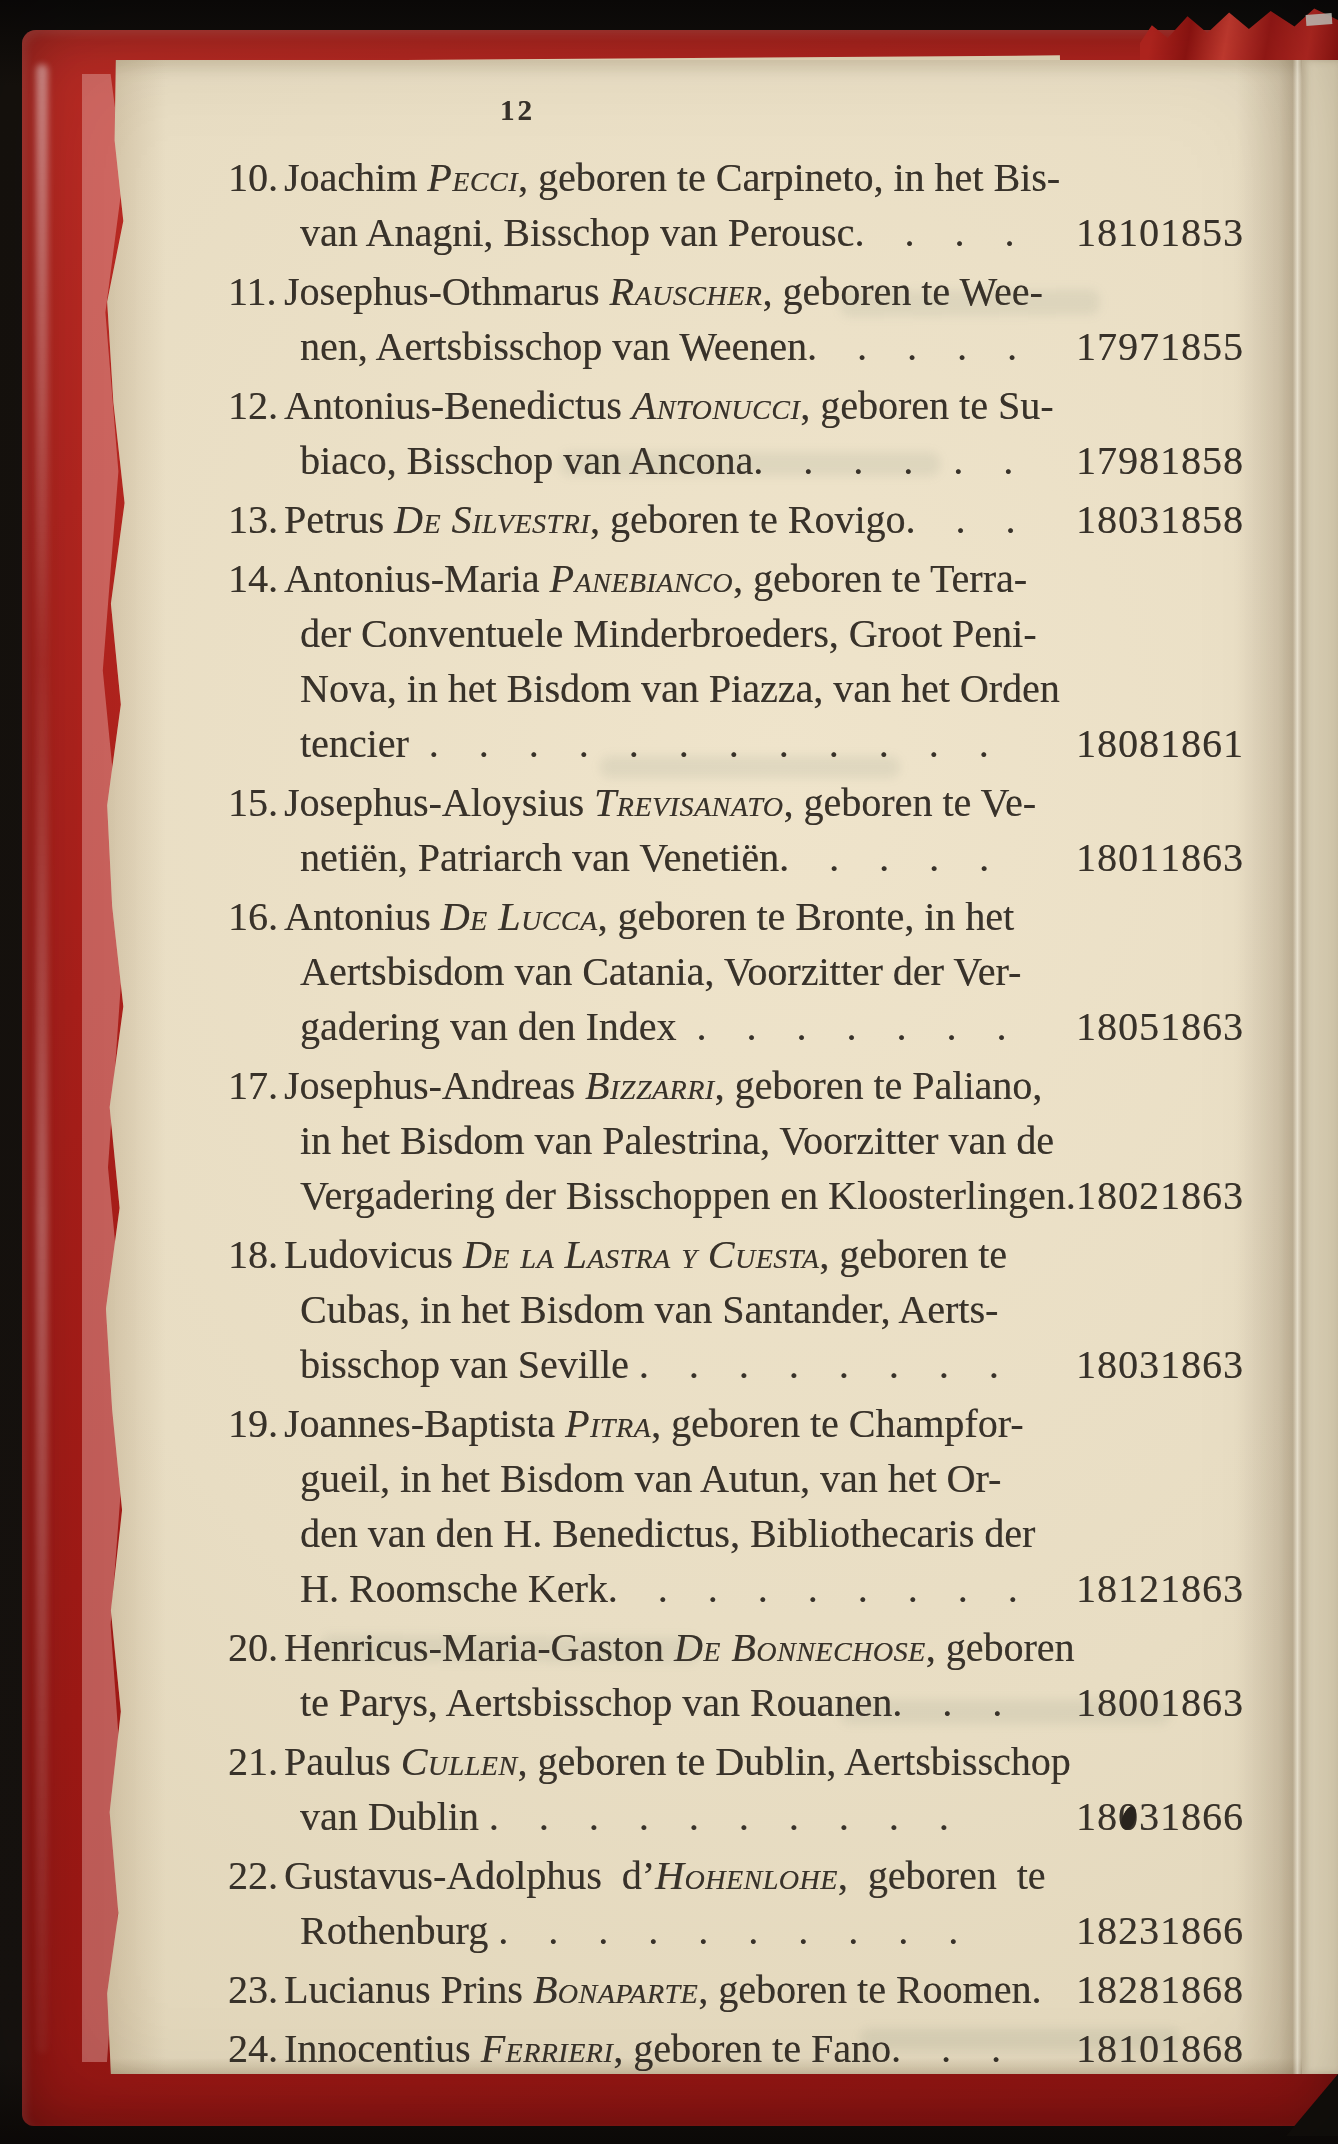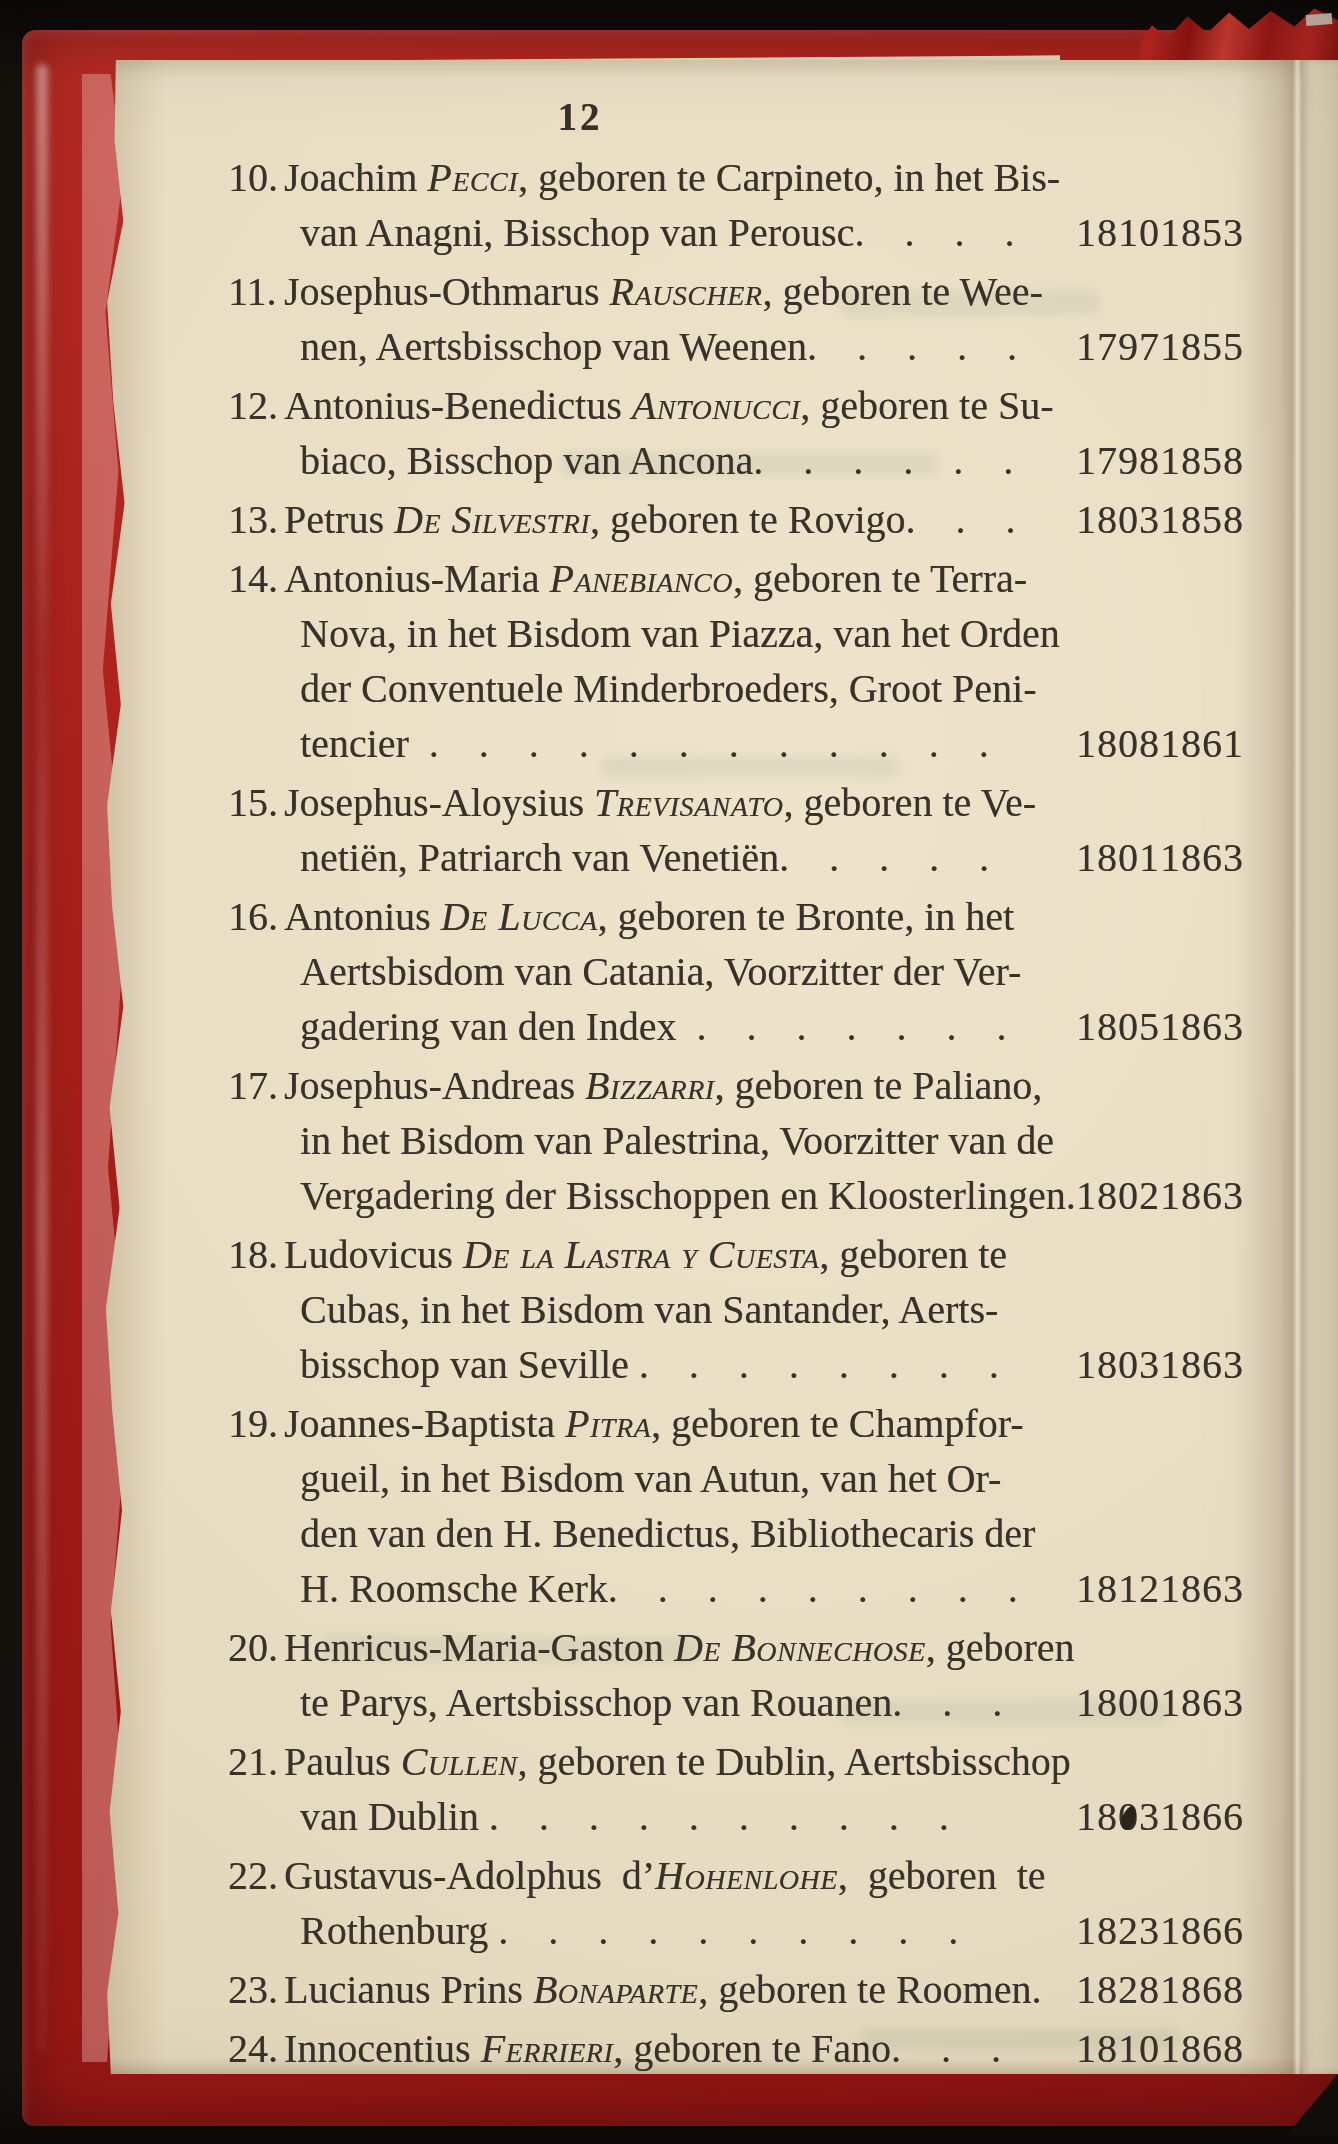--- a/index.html
+++ b/index.html
@@ -65,21 +65,21 @@
   .g2{left:560px;top:452px;width:380px;height:24px;}
   .g3{left:600px;top:756px;width:300px;height:22px;}
   .g4{left:320px;top:1636px;width:380px;height:26px;transform:rotate(.4deg);}
   .g5{left:840px;top:1700px;width:330px;height:24px;}
   .g6{left:860px;top:2028px;width:320px;height:22px;}
   .content{
     position:absolute;left:228px;top:94px;width:1016px;z-index:6;
     color:#38322a;font-size:40px;
     text-shadow:0.3px 0.3px 0.5px rgba(56,48,38,.55);
   }
-  .pagenum{position:absolute;left:272px;top:0;width:160px;text-align:center;font-weight:bold;font-size:39px;letter-spacing:3px;color:#37312a;}
+  .pagenum{position:absolute;left:272px;top:0;width:160px;text-align:left;font-weight:bold;font-size:29px;letter-spacing:3px;color:#37312a;}
   .entries{position:absolute;top:56px;left:0;right:0;}
   .entry{margin-bottom:4px;}
   .line{display:flex;line-height:55px;white-space:pre;}
   .num{flex:0 0 56px;}
   .cont{padding-left:72px;}
   .fill{flex:1 1 auto;min-width:0;overflow:hidden;}
   .yr{flex:0 0 84px;text-align:right;letter-spacing:1px;}
   .sc{font-variant:small-caps;letter-spacing:.5px;font-style:italic;}
   .it{}
   .ink-blot{
@@ -127,22 +127,22 @@
         </div>
         <div class="entry">
           <div class="line first"><span class="num">12.</span><span class="fill">Antonius-Benedictus <span class="sc">Antonucci</span>, geboren te Su-</span></div>
           <div class="line cont"><span class="fill">biaco, Bisschop van Ancona.&nbsp;&nbsp;&nbsp;&nbsp;.&nbsp;&nbsp;&nbsp;&nbsp;.&nbsp;&nbsp;&nbsp;&nbsp;.&nbsp;&nbsp;&nbsp;&nbsp;.&nbsp;&nbsp;&nbsp;&nbsp;.</span><span class="yr">1798</span><span class="yr">1858</span></div>
         </div>
         <div class="entry">
           <div class="line first"><span class="num">13.</span><span class="fill">Petrus <span class="sc">De Silvestri</span>, geboren te Rovigo.&nbsp;&nbsp;&nbsp;&nbsp;.&nbsp;&nbsp;&nbsp;&nbsp;.</span><span class="yr">1803</span><span class="yr">1858</span></div>
         </div>
         <div class="entry">
           <div class="line first"><span class="num">14.</span><span class="fill">Antonius-Maria <span class="sc">Panebianco</span>, geboren te Terra-</span></div>
+          <div class="line cont"><span class="fill">der Conventuele Minderbroeders, Groot Peni-</span></div>
           <div class="line cont"><span class="fill">Nova, in het Bisdom van Piazza, van het Orden</span></div>
-          <div class="line cont"><span class="fill">der Conventuele Minderbroeders, Groot Peni-</span></div>
           <div class="line cont"><span class="fill">tencier&nbsp;&nbsp;.&nbsp;&nbsp;&nbsp;&nbsp;.&nbsp;&nbsp;&nbsp;&nbsp;.&nbsp;&nbsp;&nbsp;&nbsp;.&nbsp;&nbsp;&nbsp;&nbsp;.&nbsp;&nbsp;&nbsp;&nbsp;.&nbsp;&nbsp;&nbsp;&nbsp;.&nbsp;&nbsp;&nbsp;&nbsp;.&nbsp;&nbsp;&nbsp;&nbsp;.&nbsp;&nbsp;&nbsp;&nbsp;.&nbsp;&nbsp;&nbsp;&nbsp;.&nbsp;&nbsp;&nbsp;&nbsp;.</span><span class="yr">1808</span><span class="yr">1861</span></div>
         </div>
         <div class="entry">
           <div class="line first"><span class="num">15.</span><span class="fill">Josephus-Aloysius <span class="sc">Trevisanato</span>, geboren te Ve-</span></div>
           <div class="line cont"><span class="fill">netiën, Patriarch van Venetiën.&nbsp;&nbsp;&nbsp;&nbsp;.&nbsp;&nbsp;&nbsp;&nbsp;.&nbsp;&nbsp;&nbsp;&nbsp;.&nbsp;&nbsp;&nbsp;&nbsp;.</span><span class="yr">1801</span><span class="yr">1863</span></div>
         </div>
         <div class="entry">
           <div class="line first"><span class="num">16.</span><span class="fill">Antonius <span class="sc">De Lucca</span>, geboren te Bronte, in het</span></div>
           <div class="line cont"><span class="fill">Aertsbisdom van Catania, Voorzitter der Ver-</span></div>
           <div class="line cont"><span class="fill">gadering van den <span class="it">Index</span>&nbsp;&nbsp;.&nbsp;&nbsp;&nbsp;&nbsp;.&nbsp;&nbsp;&nbsp;&nbsp;.&nbsp;&nbsp;&nbsp;&nbsp;.&nbsp;&nbsp;&nbsp;&nbsp;.&nbsp;&nbsp;&nbsp;&nbsp;.&nbsp;&nbsp;&nbsp;&nbsp;.</span><span class="yr">1805</span><span class="yr">1863</span></div>

